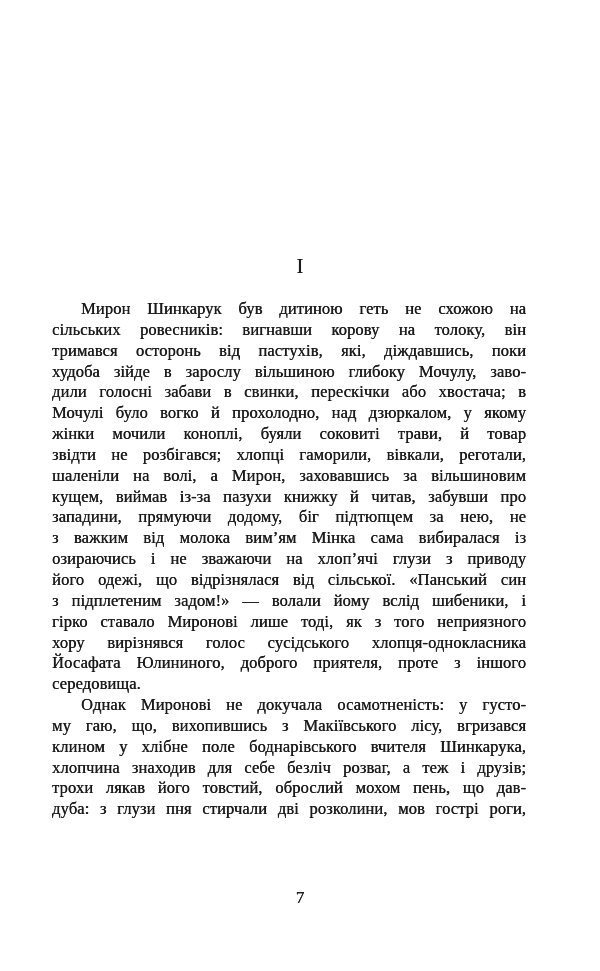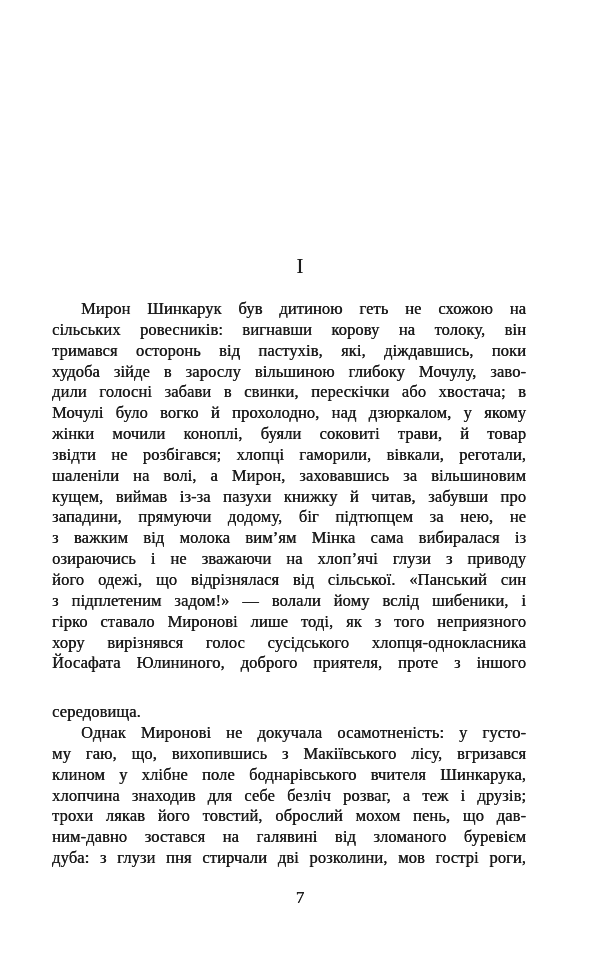--- a/index.html
+++ b/index.html
@@ -42,21 +42,20 @@
   }
   .ln {
     text-align: justify;
     text-align-last: justify;
   }
   .ln.ind {
     padding-left: 29px;
   }
   .ln.end {
     text-align-last: left;
-    margin-top: 28px;
   }
   .pagenum {
     position: absolute;
     top: 888px;
     left: 63px;
     width: 474px;
     text-align: center;
     font-size: 17px;
     text-shadow: 0.35px 0 0 currentColor;
   }
@@ -88,19 +87,18 @@
     <div class="ln">гірко ставало Миронові лише тоді, як з того неприязного</div>
     <div class="ln">хору вирізнявся голос сусідського хлопця-однокласника</div>
     <div class="ln">Йосафата Юлининого, доброго приятеля, проте з іншого</div>
     <div class="ln end">середовища.</div>
 
     <div class="ln ind">Однак Миронові не докучала осамотненість: у густо-</div>
     <div class="ln">му гаю, що, вихопившись з Макіївського лісу, вгризався</div>
     <div class="ln">клином у хлібне поле боднарівського вчителя Шинкарука,</div>
     <div class="ln">хлопчина знаходив для себе безліч розваг, а теж і друзів;</div>
     <div class="ln">трохи лякав його товстий, оброслий мохом пень, що дав-</div>
-    <div class="ln">ним-давно зостався на галявині від зломаного буревієм</div>
     <div class="ln">дуба: з глузи пня стирчали дві розколини, мов гострі роги,</div>
   </div>
 
   <div class="pagenum">7</div>
 
 </div>
 
 </body></html>

